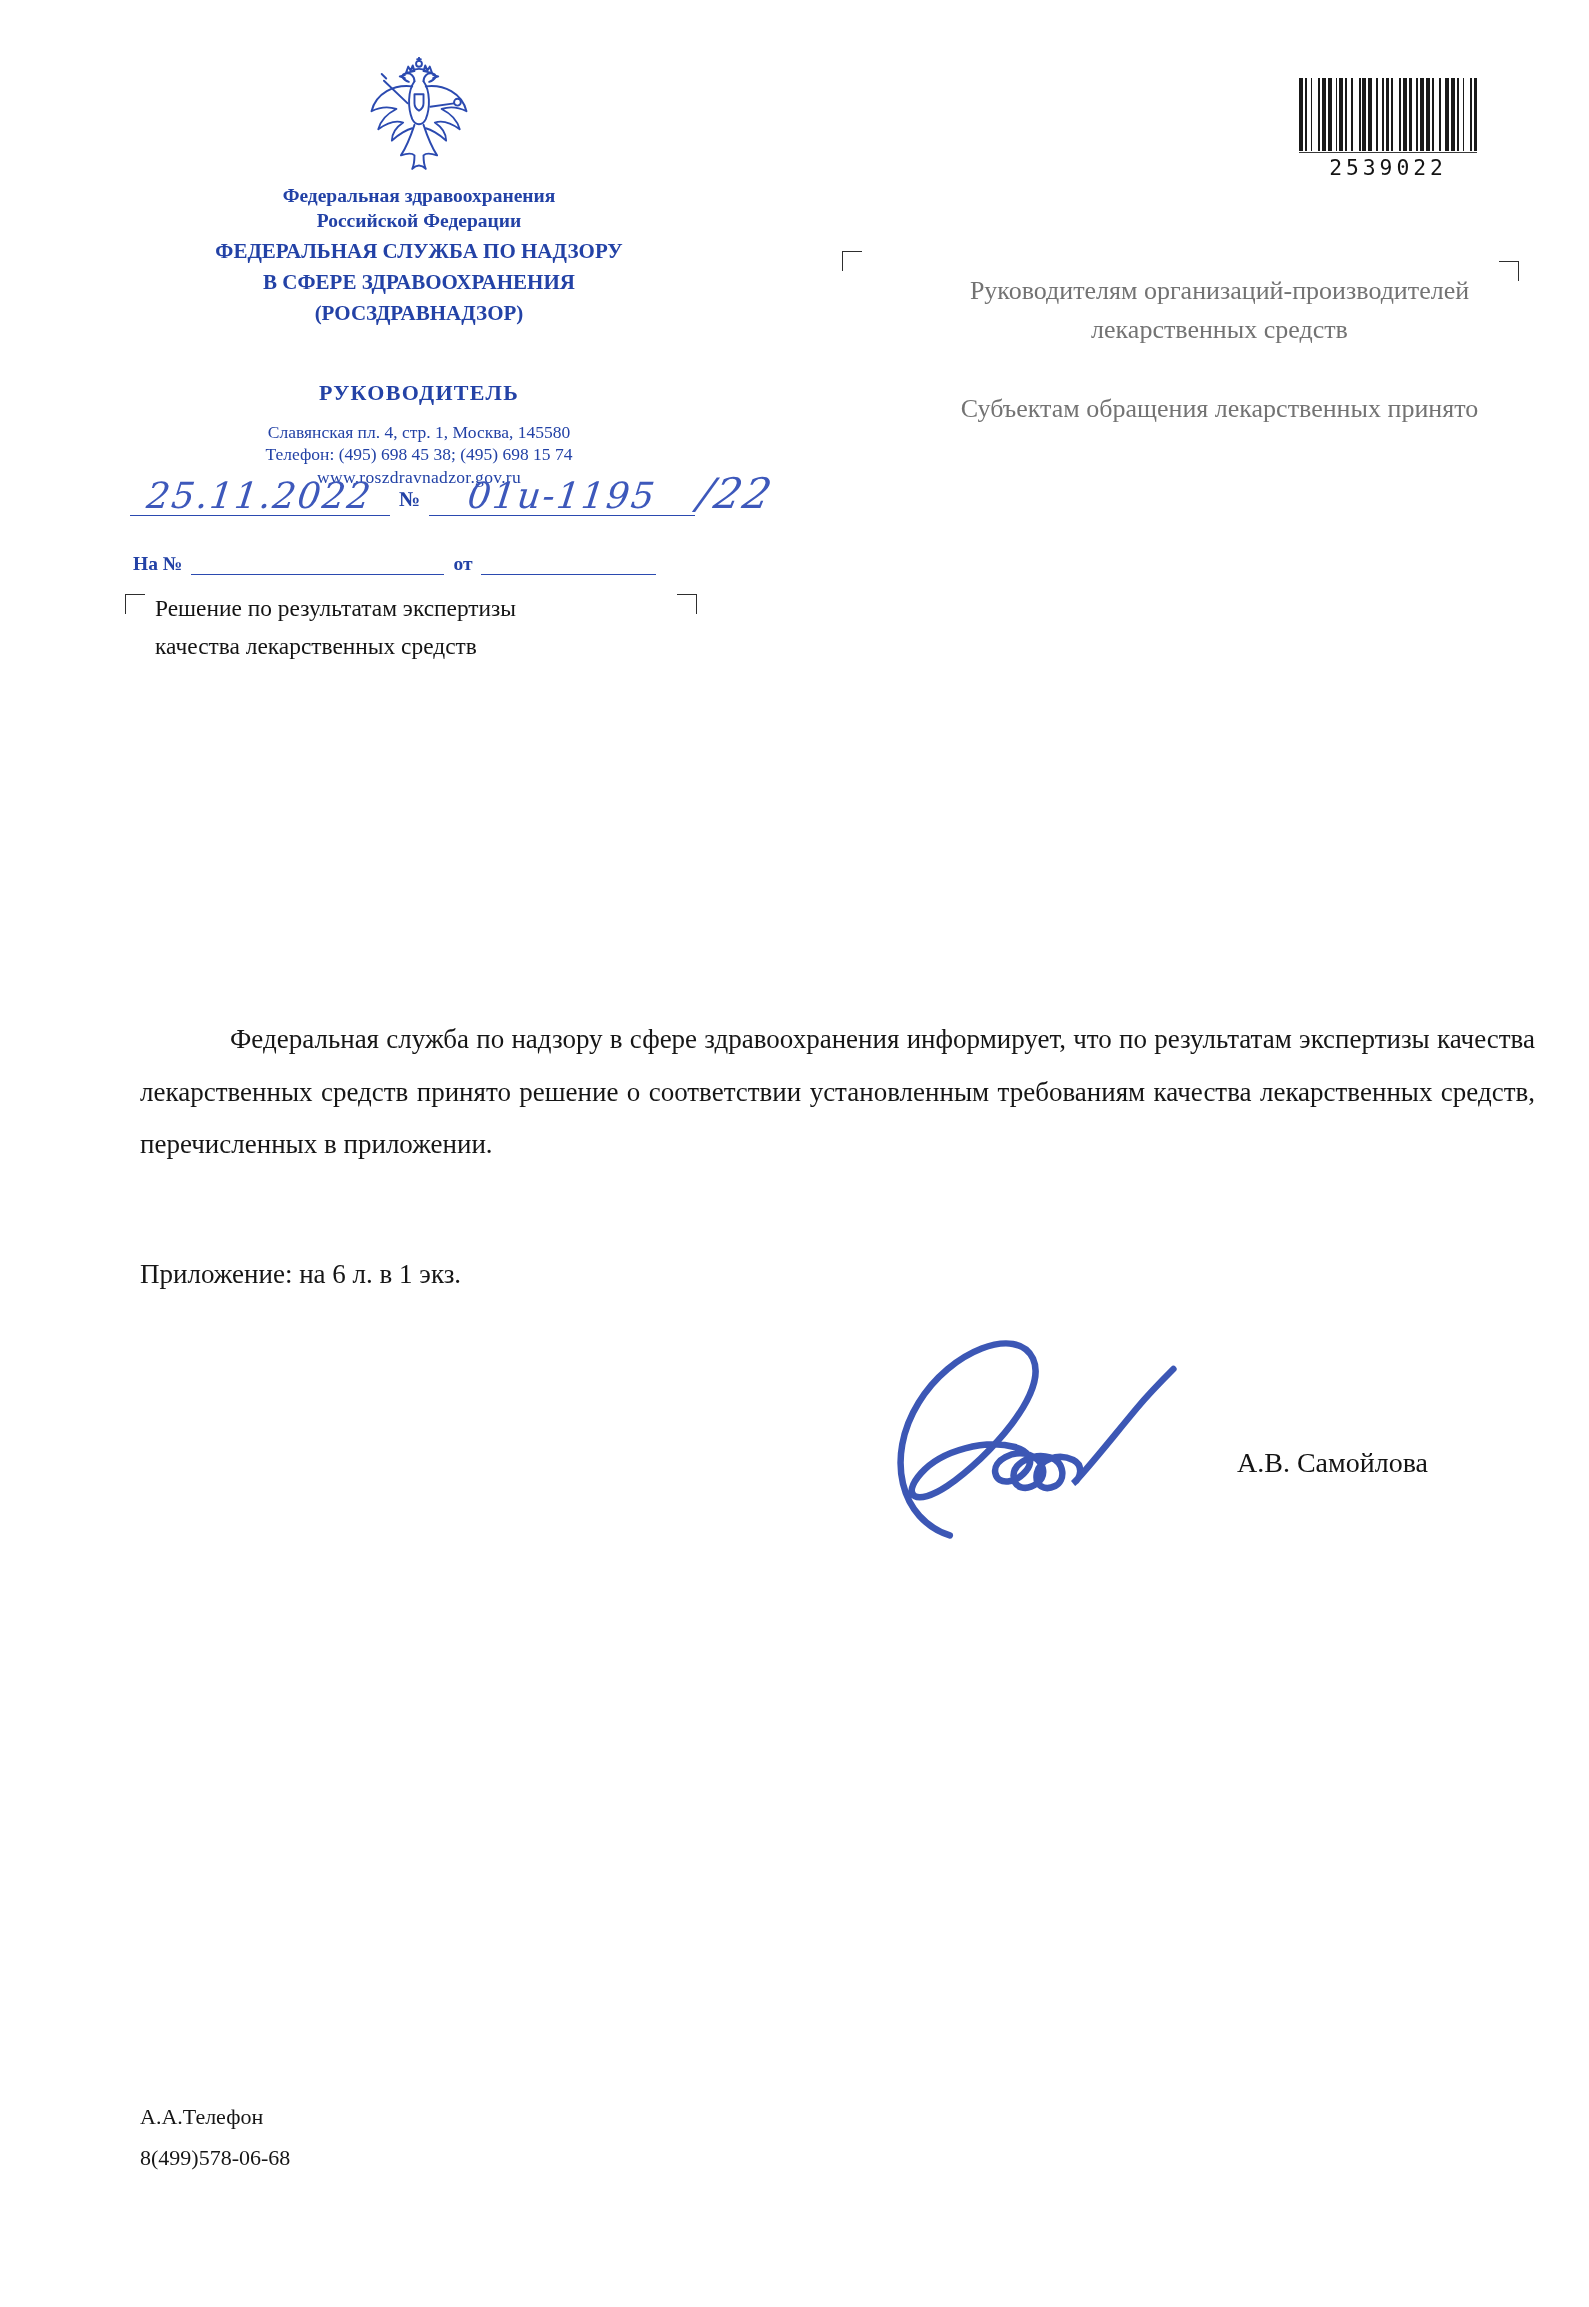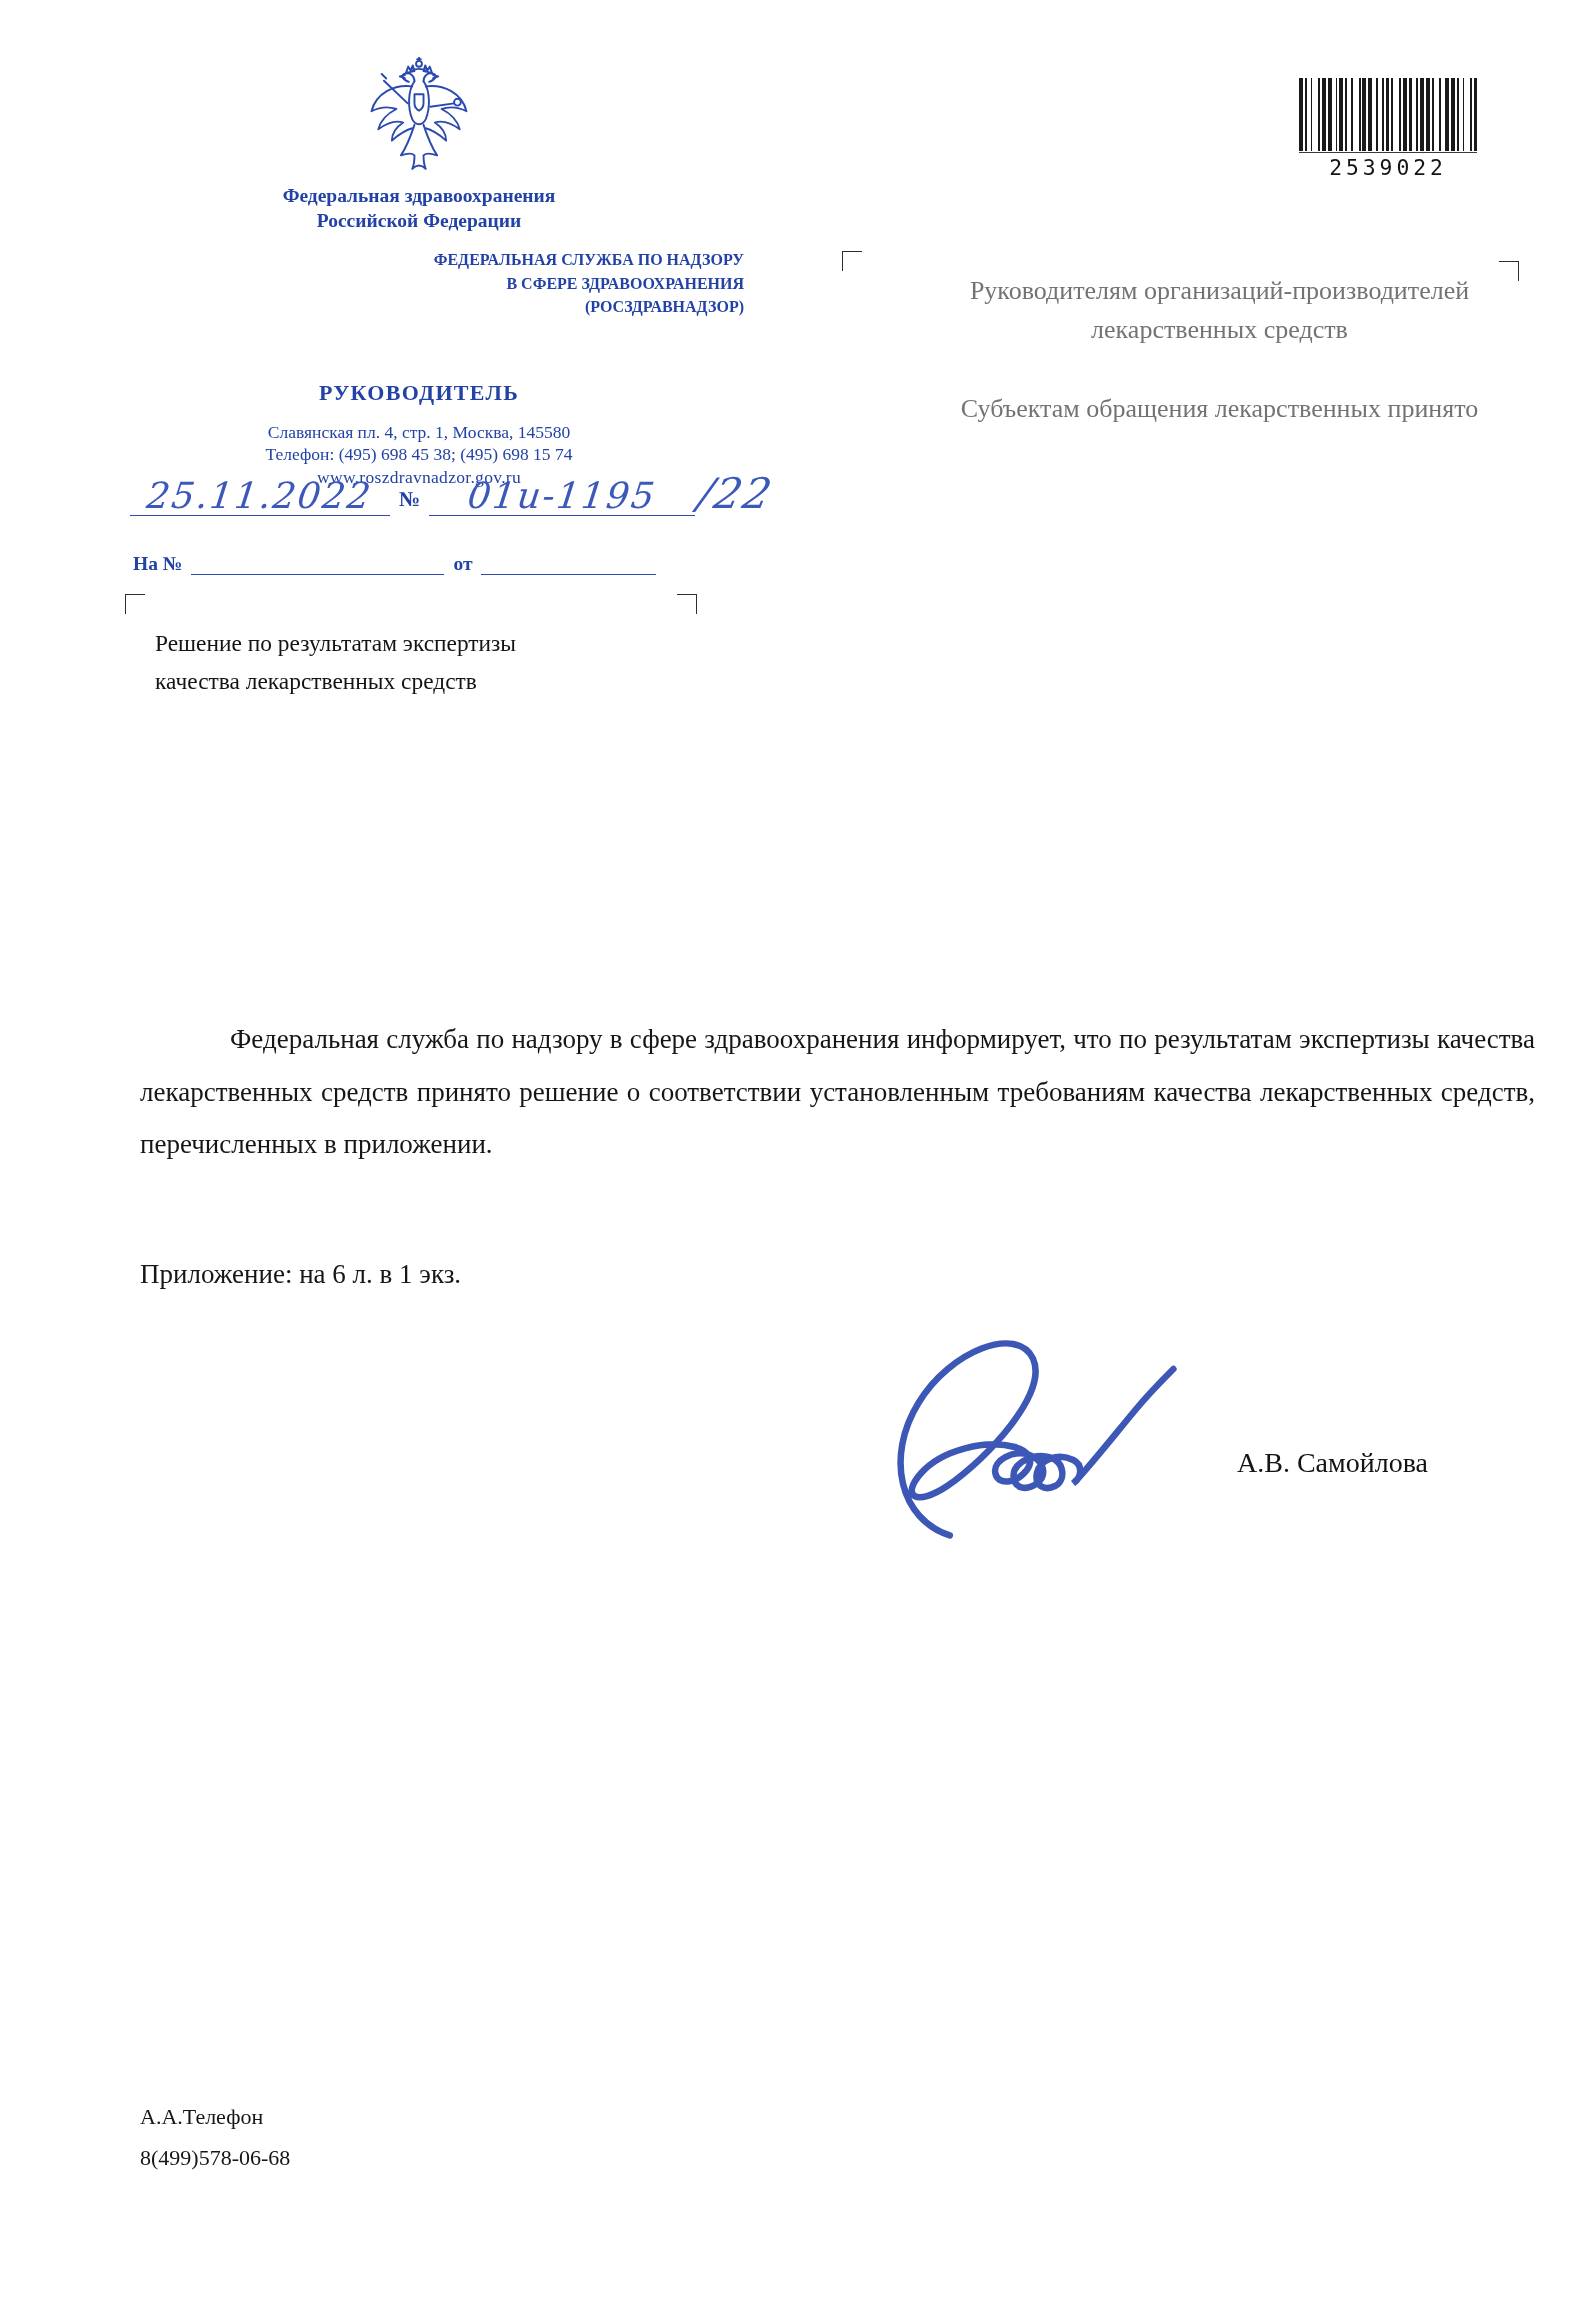--- a/index.html
+++ b/index.html
@@ -8,21 +8,21 @@
     position:relative; width:1590px; height:2307px; background:#ffffff;
     font-family:"Liberation Serif", serif; color:#1c1c1c; overflow:hidden;
   }
   .abs { position:absolute; }
   .blue { color:#2342a6; }
 
   
   .hdr-center { left:94px; width:650px; text-align:center; }
   .emblem { left:361px; top:57px; width:116px; height:130px; }
   .ministry { top:184px; font-size:19.5px; font-weight:bold; line-height:1.28; }
-  .service  { top:248px; font-size:16px; font-weight:bold; line-height:1.48;text-align:right; }
+  .service  { top:236px; font-size:21px; font-weight:bold; line-height:1.48; }
   .postitle { top:380px; font-size:22px; font-weight:bold; letter-spacing:1.3px; }
   .contacts { top:421px; font-size:17.5px; line-height:1.28; }
   .contacts .site { letter-spacing:0.3px; }
 
   
   .req-row { left:130px; top:472px; width:688px; display:flex; align-items:flex-end; }
   .wline { display:inline-block; border-bottom:1.9px solid #2b4ab0; text-align:center; }
   .w1 { width:260px; }
   .w2 { width:266px; }
   .hand {
@@ -32,21 +32,21 @@
   }
   .nsign { font-size:21px; font-weight:bold; margin:0 9px 3.9px 9px; }
   .suffix { font-size:42px; margin-left:3.9px; transform:skewX(-12deg); }
 
   .ref-row { left:133px; top:553px; display:flex; align-items:flex-end; font-size:19.5px; font-weight:bold; }
   .uline { display:inline-block; border-bottom:1.3px solid #2b4ab0; height:22px; margin:0 9px; }
   .u1 { width:253px; }
   .u2 { width:175px; }
 
   
-  .subject { left:155px; top:625px; width:539px; font-size:23.4px; line-height:1.62; color:#141414; }
+  .subject { left:155px; top:590px; width:539px; font-size:23.4px; line-height:1.62; color:#141414; }
   .corner { width:19.5px; height:19.5px; }
   .corner-tl { border-top:1.9px solid #2e2e2e; border-left:1.9px solid #2e2e2e; }
   .corner-tr { border-top:1.9px solid #2e2e2e; border-right:1.9px solid #2e2e2e; }
   .c-subj-l { left:125px;  top:594px; }
   .c-subj-r { left:677px; top:594px; }
   .c-addr-l { left:842px; top:251px; }
   .c-addr-r { left:1499px; top:261px; }
 
   
   .barcode { left:1299px; top:78px; width:178px; text-align:center; }

